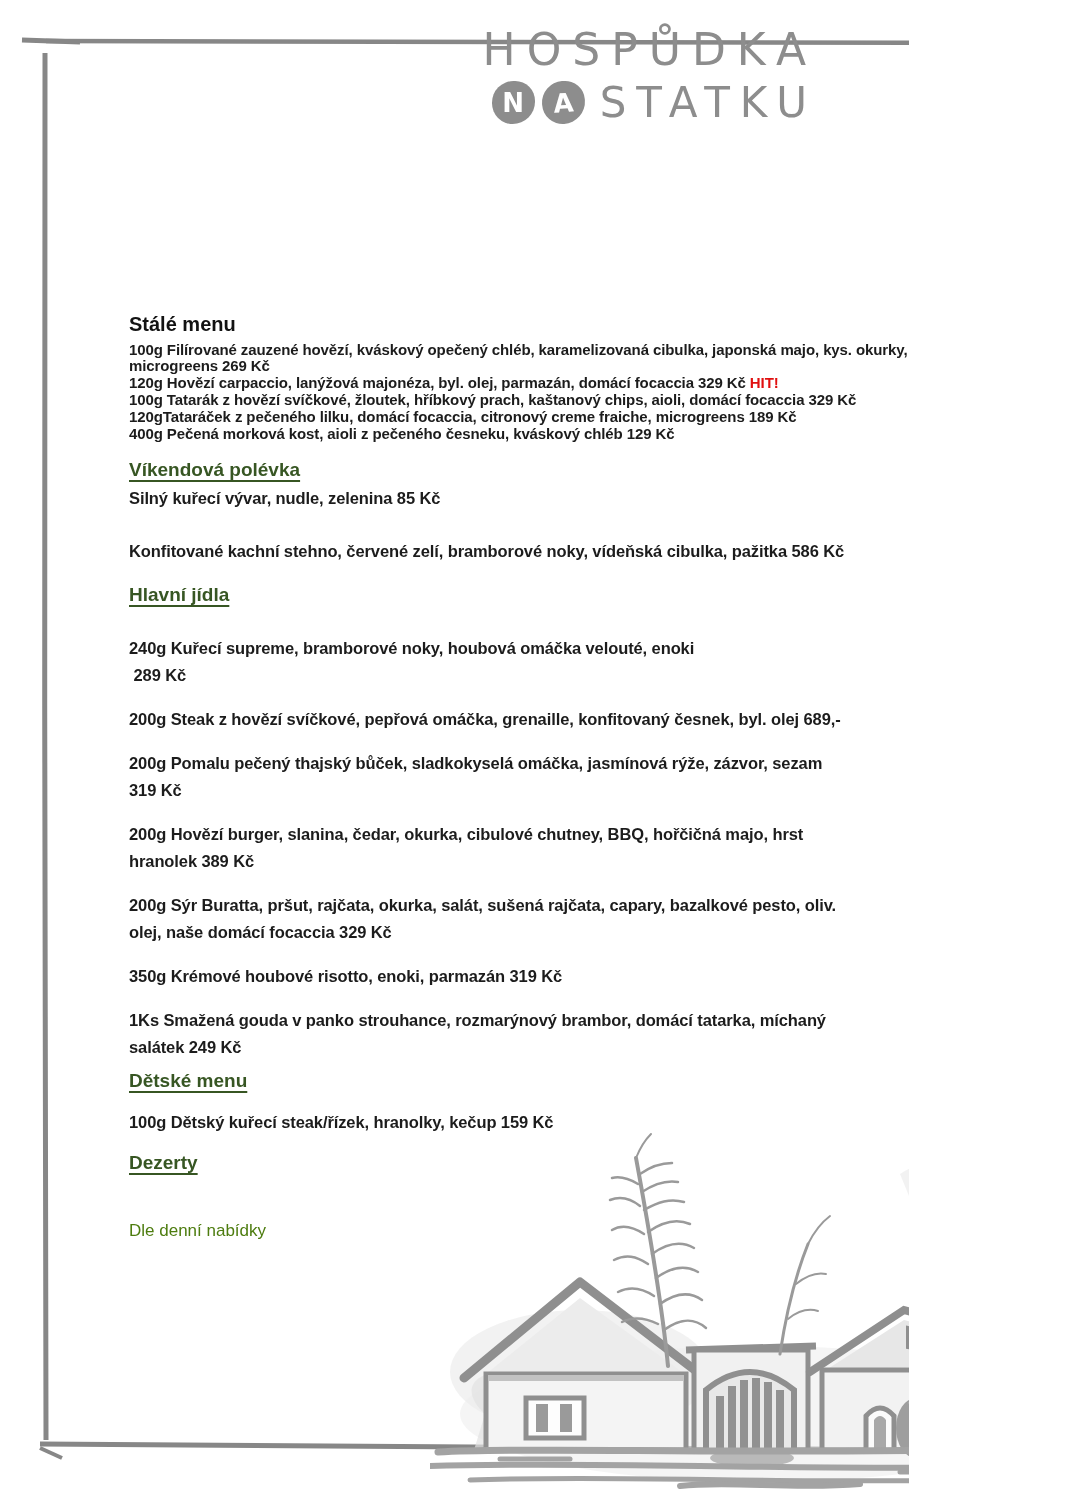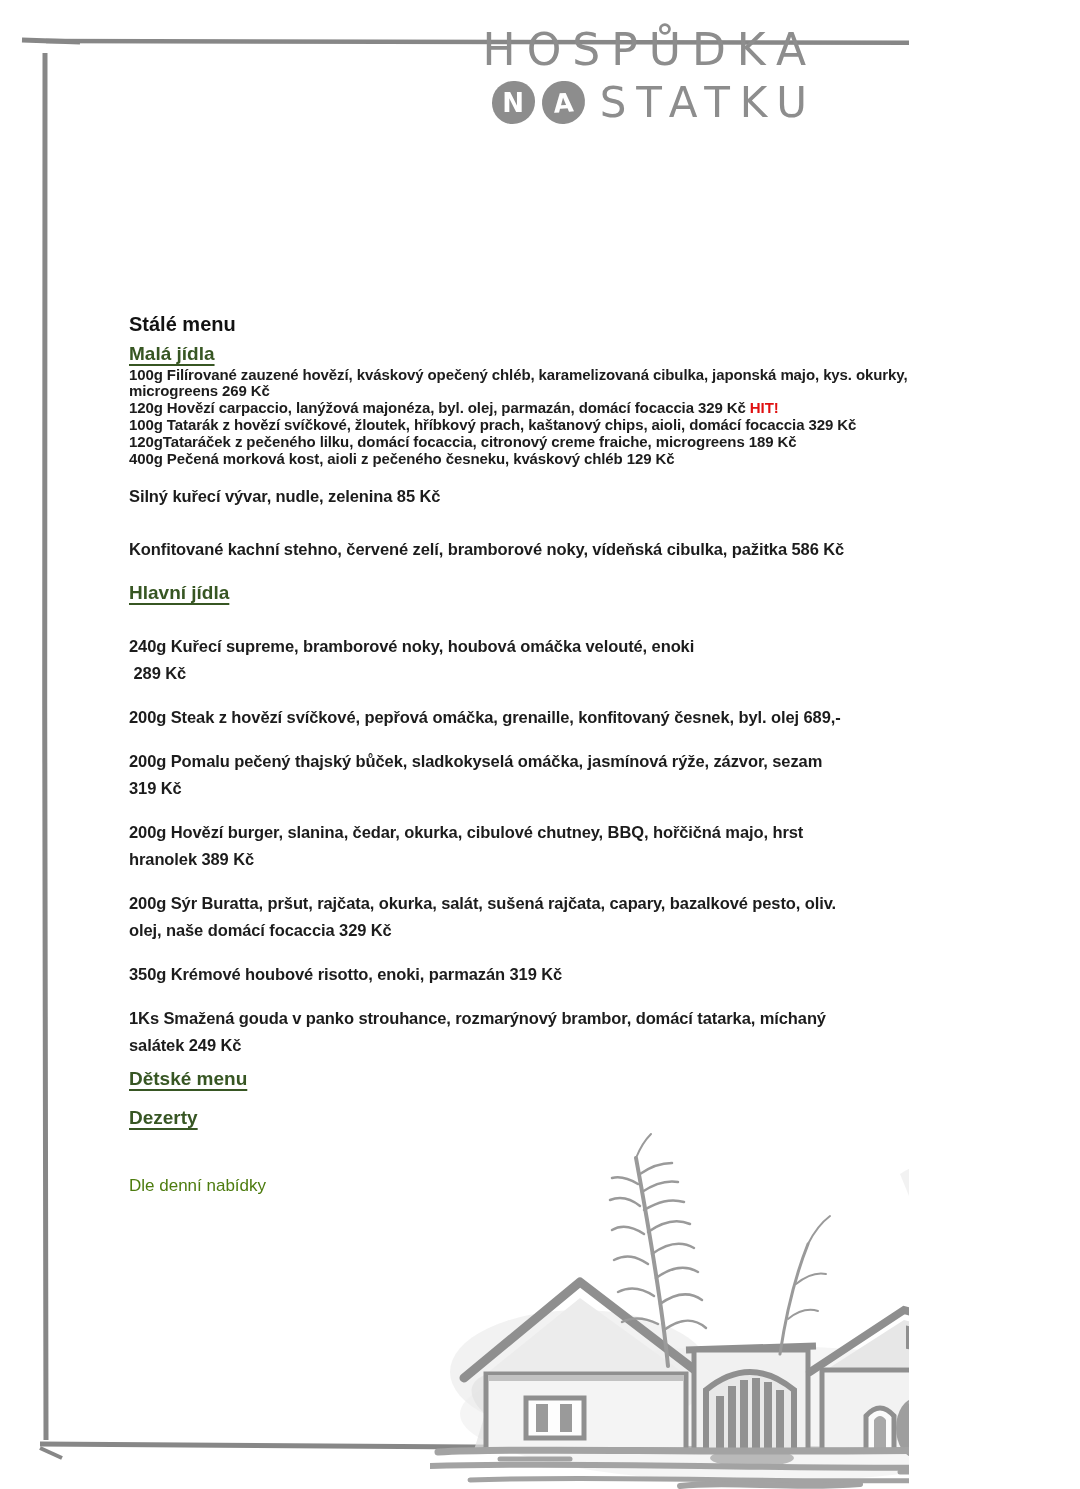--- a/index.html
+++ b/index.html
@@ -200,49 +200,50 @@
       <path d="M250,372 C300,366 360,376 430,370" stroke-width="6"></path>
       <path d="M70,345 H140" stroke-width="5"></path>
       <path d="M470,358 H560" stroke-width="5"></path>
     </g>
   </svg>
 
   <main class="content">
     <h1 class="page-title">Stálé menu</h1>
     <div>
         <section class="section section--mala-jidla">
-          <h2 class="section-heading">Malá jídla</h2>
           <p class="item small">100g Filírované zauzené hovězí, kváskový opečený chléb, karamelizovaná cibulka, japonská majo, kys. okurky,
 microgreens 269 Kč</p>
           <p class="item small">120g Hovězí carpaccio, lanýžová majonéza, byl. olej, parmazán, domácí focaccia 329 Kč<span class="hit"> HIT!</span></p>
           <p class="item small">100g Tatarák z hovězí svíčkové, žloutek, hříbkový prach, kaštanový chips, aioli, domácí focaccia 329 Kč</p>
           <p class="item small">120gTataráček z pečeného lilku, domácí focaccia, citronový creme fraiche, microgreens 189 Kč</p>
           <p class="item small">400g Pečená morková kost, aioli z pečeného česneku, kváskový chléb 129 Kč</p>
         </section>
         <section class="section section--vikendova-polevka">
+          <h2 class="section-heading">Víkendová polévka</h2>
           <p class="item large">Silný kuřecí vývar, nudle, zelenina 85 Kč</p>
           <p class="item large">Konfitované kachní stehno, červené zelí, bramborové noky, vídeňská cibulka, pažitka 586 Kč</p>
         </section>
         <section class="section section--hlavni-jidla">
           <h2 class="section-heading">Hlavní jídla</h2>
           <p class="item large">240g Kuřecí supreme, bramborové noky, houbová omáčka velouté, enoki
  289 Kč</p>
           <p class="item large">200g Steak z hovězí svíčkové, pepřová omáčka, grenaille, konfitovaný česnek, byl. olej 689,-</p>
           <p class="item large">200g Pomalu pečený thajský bůček, sladkokyselá omáčka, jasmínová rýže, zázvor, sezam
 319 Kč</p>
           <p class="item large">200g Hovězí burger, slanina, čedar, okurka, cibulové chutney, BBQ, hořčičná majo, hrst
 hranolek 389 Kč</p>
           <p class="item large">200g Sýr Buratta, pršut, rajčata, okurka, salát, sušená rajčata, capary, bazalkové pesto, oliv.
 olej, naše domácí focaccia 329 Kč</p>
           <p class="item large">350g Krémové houbové risotto, enoki, parmazán 319 Kč</p>
           <p class="item large">1Ks Smažená gouda v panko strouhance, rozmarýnový brambor, domácí tatarka, míchaný
 salátek 249 Kč</p>
         </section>
         <section class="section section--detske-menu">
           <h2 class="section-heading">Dětské menu</h2>
+          <p class="item large">100g Dětský kuřecí steak/řízek, hranolky, kečup 159 Kč</p>
         </section>
         <section class="section section--dezerty">
           <h2 class="section-heading">Dezerty</h2>
         </section>
       </div>
     <p class="footer-note">Dle denní nabídky</p>
   </main>
 
 </div>
 

